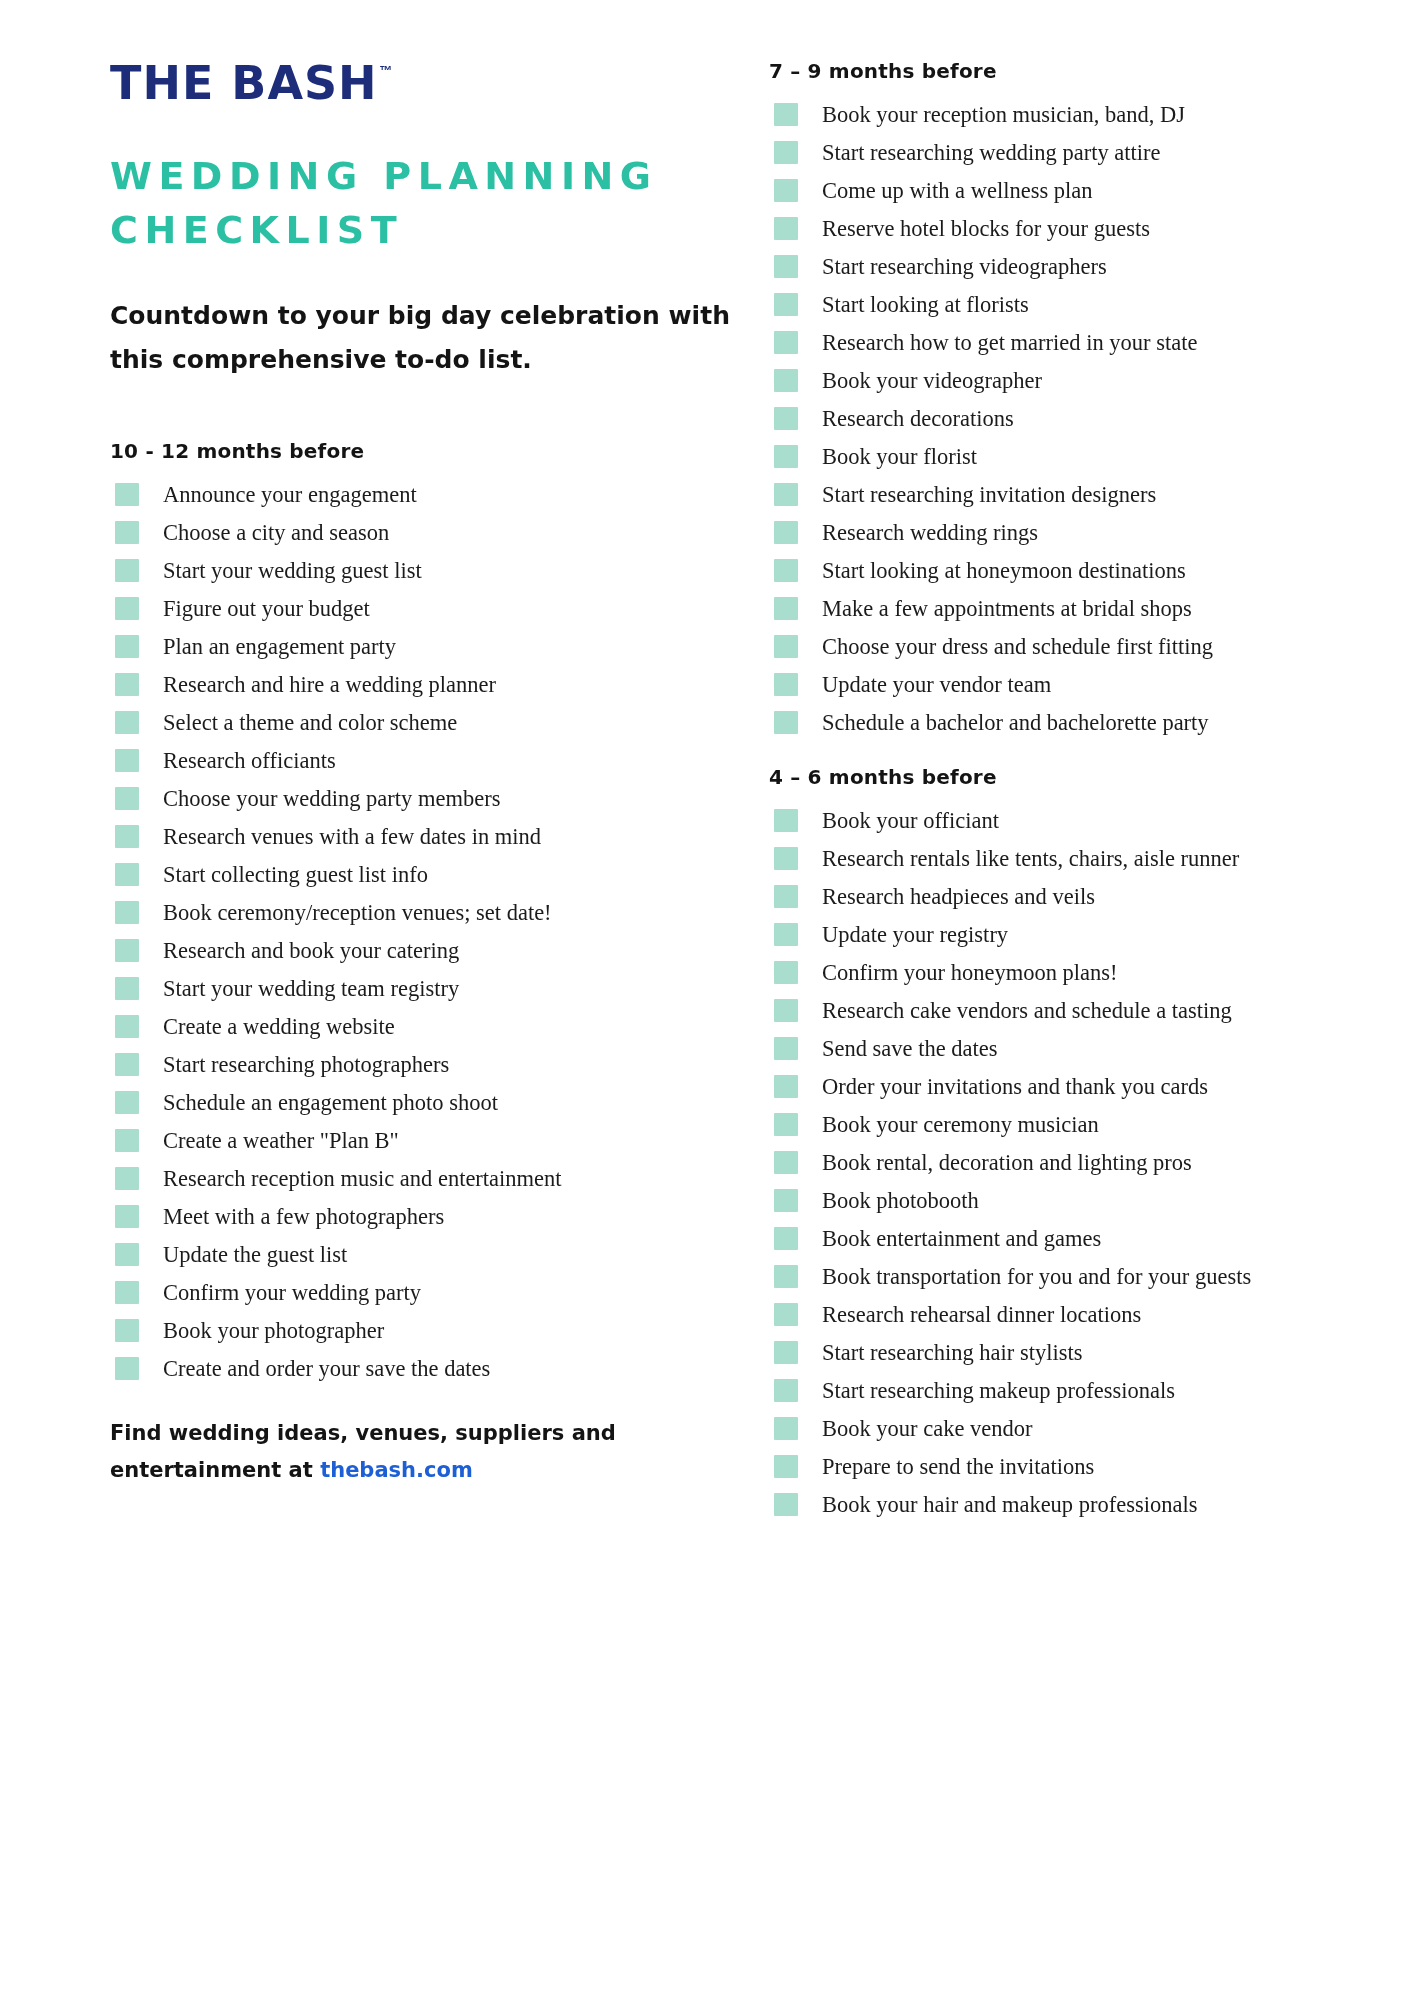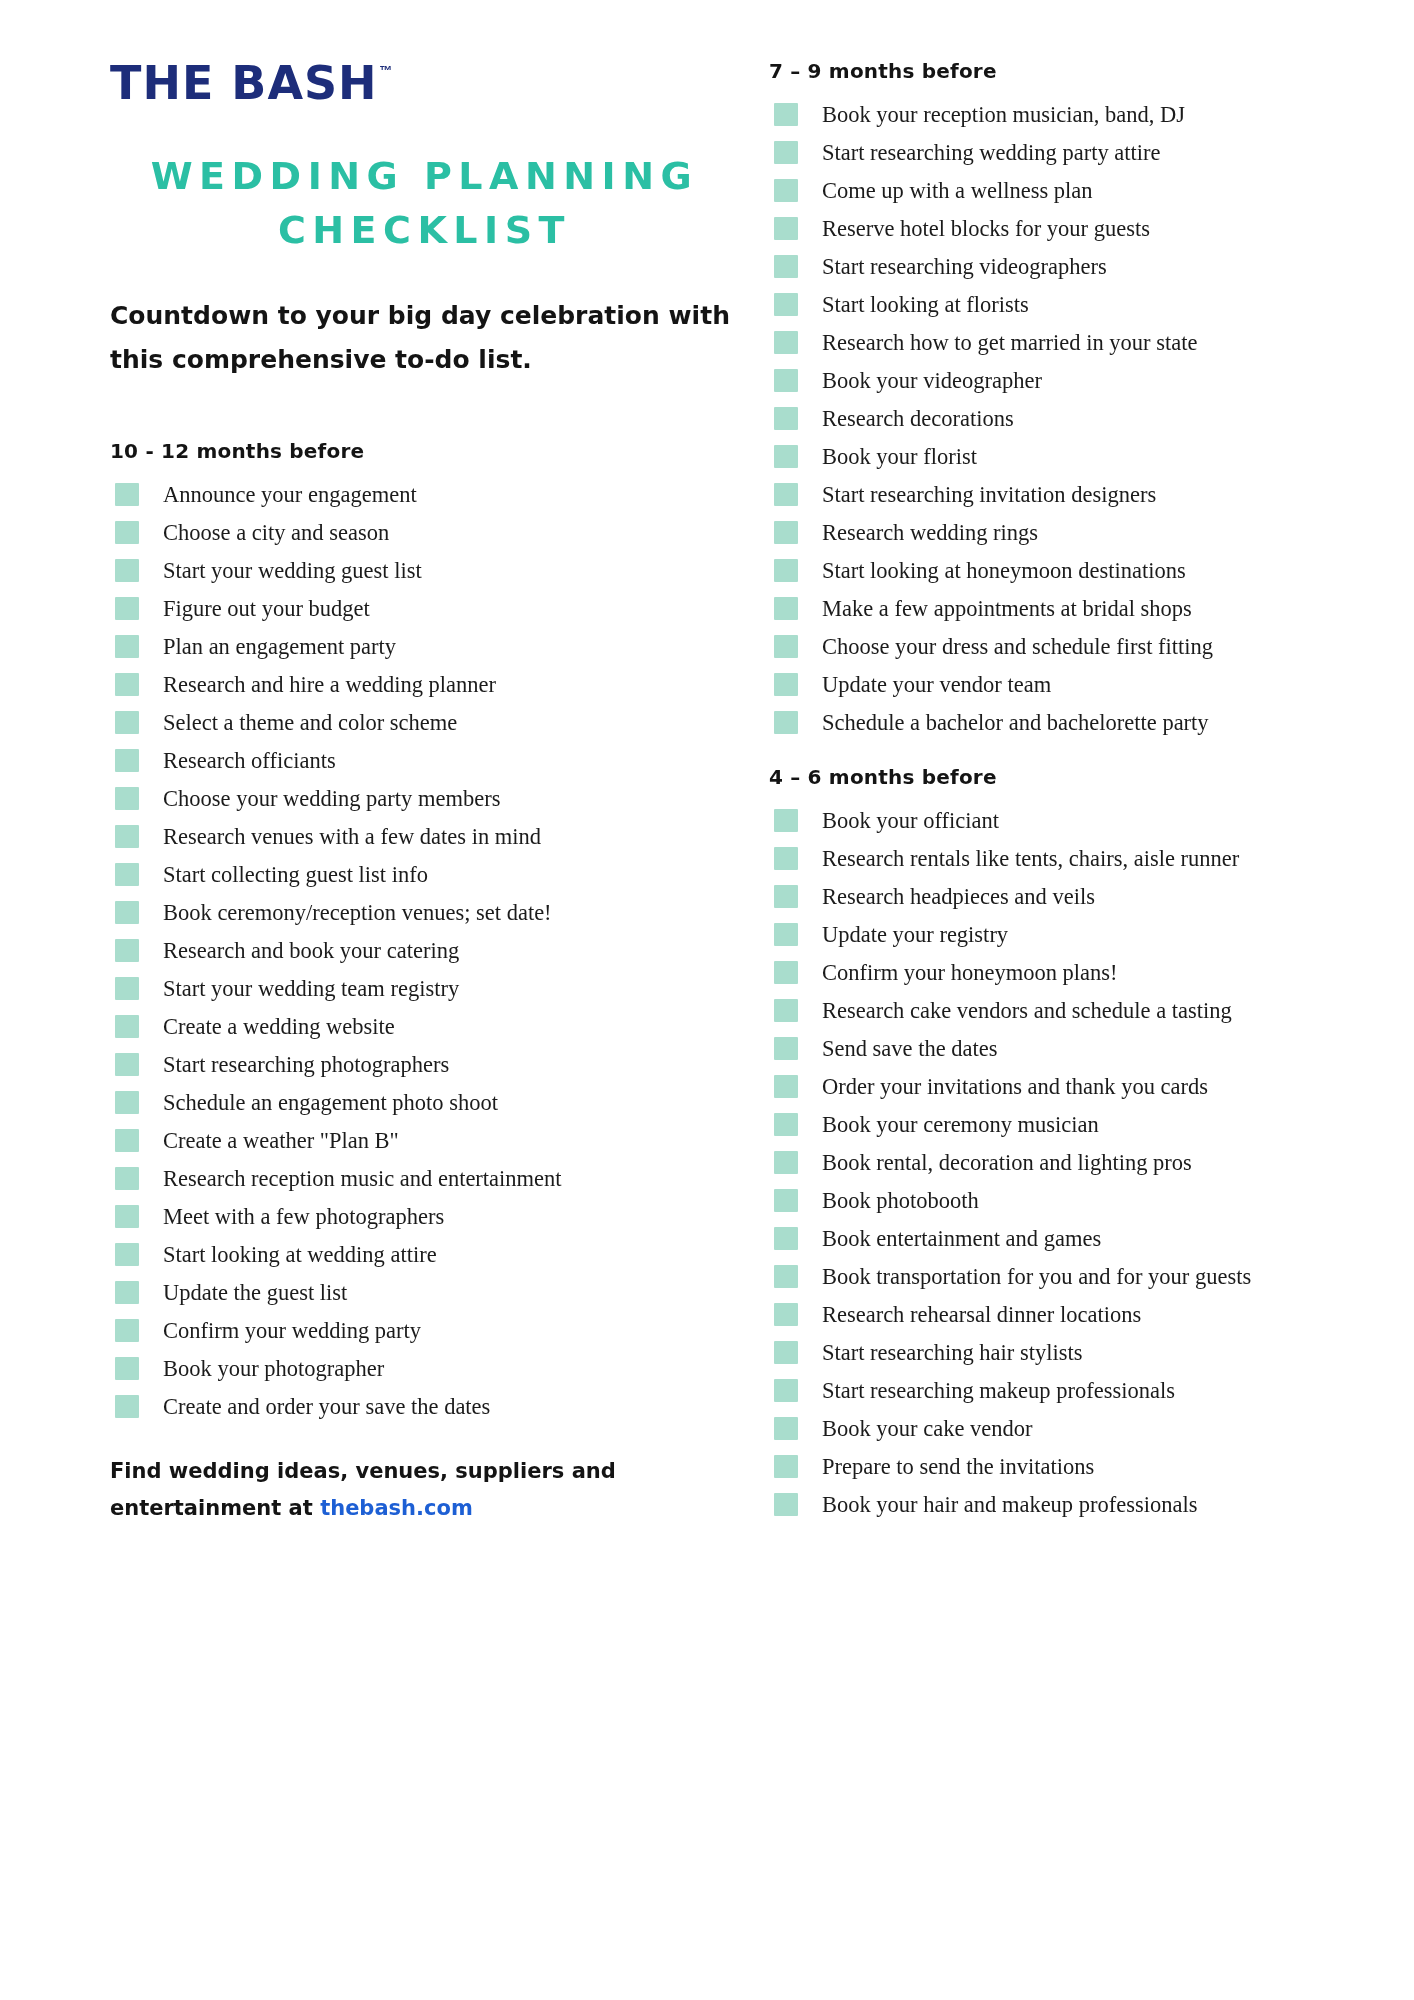--- a/index.html
+++ b/index.html
@@ -62,21 +62,20 @@
   
   .title {
     color: #2bbfa4;
     font-family: "DejaVu Sans", sans-serif;
     font-weight: 700;
     font-size: 38px;
     letter-spacing: 6.5px;
     line-height: 1.42;
     margin: 0 0 36px 0;
     max-width: 640px;
-    text-align: center;
   }
   .subtitle {
     font-family: "DejaVu Sans", sans-serif;
     font-weight: 700;
     font-size: 25px;
     line-height: 1.75;
     color: #141414;
     margin: 0 0 58px 0;
     max-width: 620px;
   }
@@ -233,24 +232,20 @@
         <li>
           <span class="box"></span>
           <span class="item-text">Research reception music and entertainment</span>
         </li>
         <li>
           <span class="box"></span>
           <span class="item-text">Meet with a few photographers</span>
         </li>
         <li>
           <span class="box"></span>
-          <span class="item-text">Start looking at wedding attire</span>
-        </li>
-        <li>
-          <span class="box"></span>
           <span class="item-text">Update the guest list</span>
         </li>
         <li>
           <span class="box"></span>
           <span class="item-text">Confirm your wedding party</span>
         </li>
         <li>
           <span class="box"></span>
           <span class="item-text">Book your photographer</span>
         </li>

